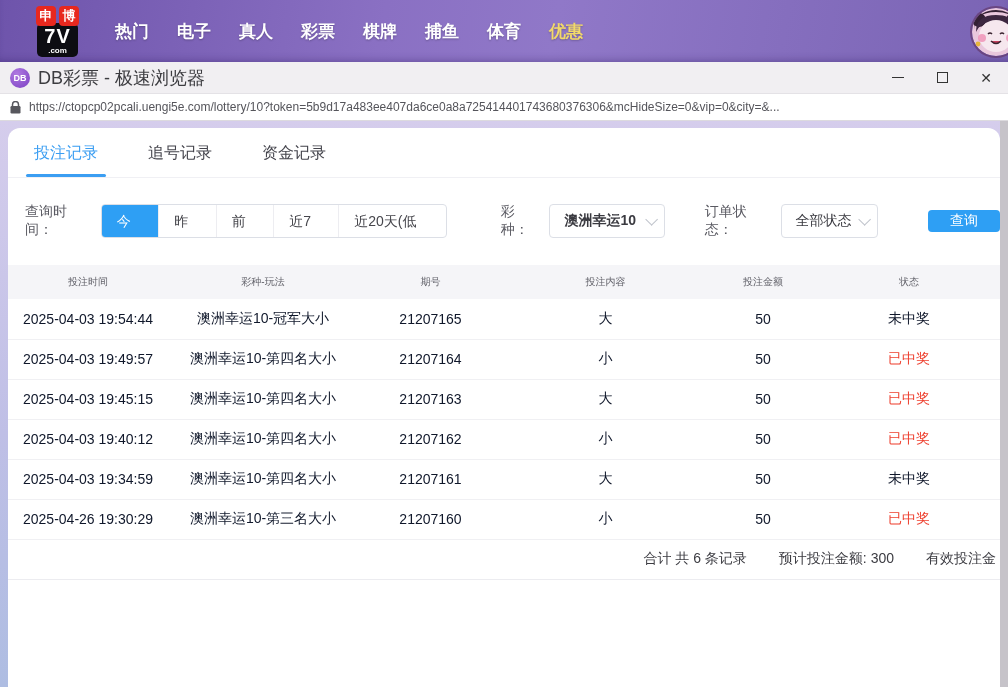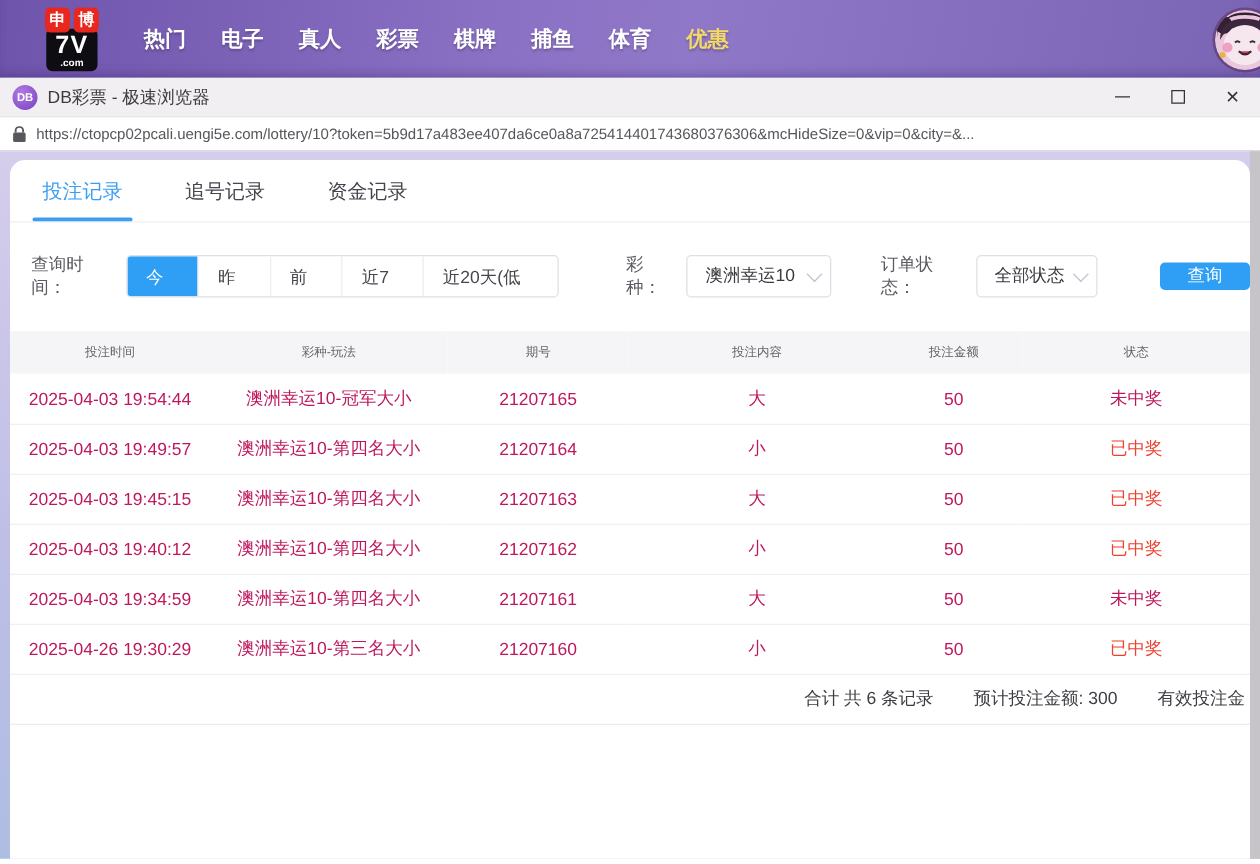--- a/index.html
+++ b/index.html
@@ -24,21 +24,21 @@
   .nav-item.highlight { color:#f2d96a; }
   .avatar { position:absolute; right:-12px; top:8px; width:48px; height:48px; border-radius:50%;
     overflow:hidden; cursor:pointer; box-shadow:0 0 0 2px rgba(90,40,80,.5); }
 
   
   .titlebar { height:32px; background:#f1eff2; display:flex; align-items:center;
     border-bottom:1px solid #e4e2e6; }
   .app-icon { width:20px; height:20px; border-radius:50%; margin:0 8px 0 10px;
     background:radial-gradient(circle at 35% 30%,#b07ae0,#7b3fc4); color:#fff;
     font-size:9px; font-weight:bold; display:flex; align-items:center; justify-content:center; }
-  .window-title { font-size:14px; color:#3c3c40; }
+  .window-title { font-size:18px; color:#3c3c40; }
   .win-controls { margin-left:auto; display:flex; align-items:center; height:100%; }
   .win-btn { width:44px; height:100%; display:flex; align-items:center; justify-content:center;
     cursor:pointer; color:#333; font-size:14px; }
   .ic-min { width:12px; height:1.5px; background:#333; display:block; }
   .ic-max { width:11px; height:11px; border:1.5px solid #333; display:block; }
 
   
   .addressbar { height:27px; background:#fff; border-bottom:1px solid #dcdade;
     display:flex; align-items:center; padding:0 10px; cursor:text; }
   .lock-icon { margin-right:8px; display:flex; }
@@ -66,38 +66,38 @@
   .btn-group { display:flex; border:1px solid #dcdfe6; border-radius:4px; overflow:hidden;
     margin-left:8px; height:34px; background:#fff; }
   .t-opt { font-size:14px; color:#46464c; line-height:32px; padding:0 15px; cursor:pointer;
     border-left:1px solid #ededf1; }
   .t-opt:first-child { border-left:none; }
   .t-opt.active { background:#2e9ff4; color:#fff; border-left:none; }
   .lbl-lottery { margin-left:54px; }
   .select { display:flex; align-items:center; justify-content:space-between;
     border:1px solid #dcdfe6; border-radius:4px; height:34px; padding:0 10px 0 14px;
     margin-left:8px; cursor:pointer; background:#fff; }
-  .sel-lottery { width:118px; }
+  .sel-lottery { width:118px;font-weight:bold; }
   .sel-status { width:100px; }
   .sel-value { font-size:14px; color:#3a3a40; }
   .chev { width:9px; height:9px; border-right:1.5px solid #c0c4cc; border-bottom:1.5px solid #c0c4cc;
     transform:rotate(45deg) translateY(-3px); }
   .lbl-status { margin-left:40px; }
   .search-btn { margin-left:50px; width:74px; height:22px; background:#2e9ff4; color:#fff;
     border:none; border-radius:4px; font-size:14px; cursor:pointer;
     font-family:"Liberation Sans","DejaVu Sans",sans-serif; }
 
   
   .bet-table { width:100%; margin-top:27px; border-collapse:collapse; table-layout:fixed; }
   .bet-table col:nth-child(1){width:160px;} .bet-table col:nth-child(2){width:190px;}
   .bet-table col:nth-child(3){width:145px;} .bet-table col:nth-child(4){width:205px;}
   .bet-table col:nth-child(5){width:110px;} .bet-table col:nth-child(6){width:182px;}
   .bet-table th { background:#f5f5f8; font-weight:normal; font-size:10px; color:#62626a;
     height:34px; text-align:center; }
-  .bet-table td { font-size:14px; color:#be185d; height:40px; text-align:center;
+  .bet-table td { font-size:14px; color:#0f172a; height:40px; text-align:center;
     border-bottom:1px solid #f0f0f3; background:#fff; }
   td.status-won { color:#ee4130; }
 
   
   .summary { display:flex; justify-content:flex-end; align-items:center; gap:32px;
     height:40px; border-bottom:1px solid #ececf0; padding-right:4px;
     font-size:14px; color:#3c3c42; white-space:nowrap; overflow:hidden; }
 </style>
 </head>
 <body>

